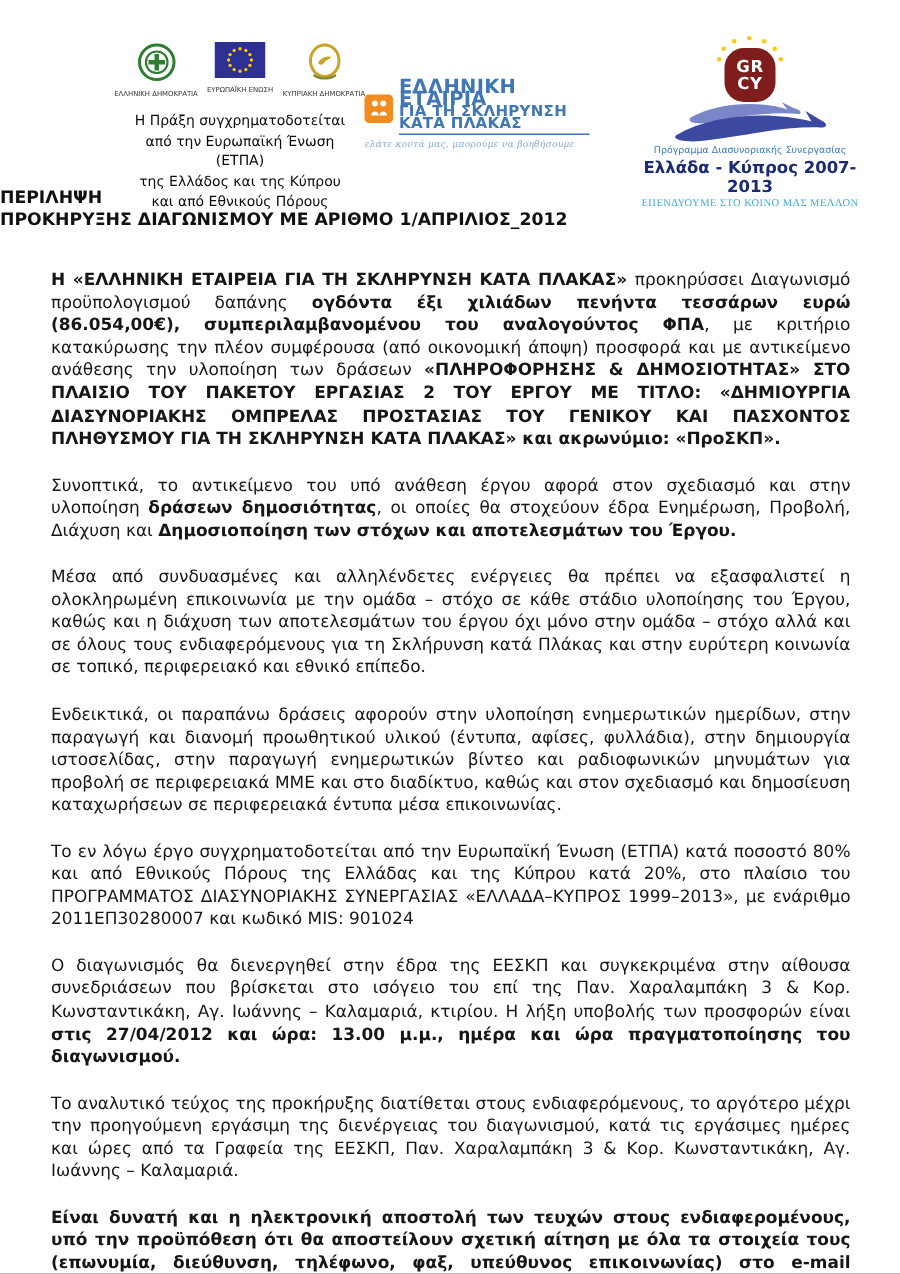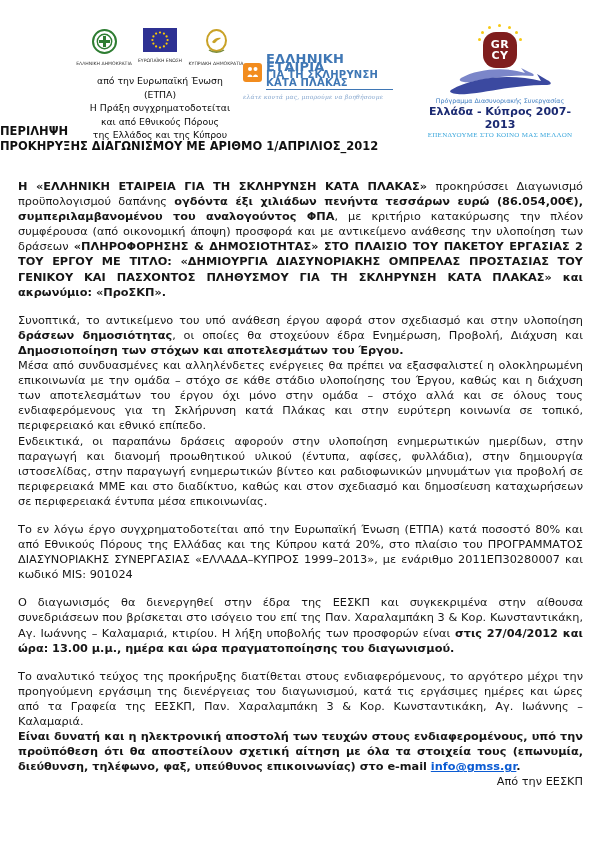--- a/index.html
+++ b/index.html
@@ -34,21 +34,21 @@
   .dolphins{margin:-4px auto 0;display:block;}
   .program-l1{font-size:6.3px;color:#3a7abf;line-height:8px;margin-top:1px;}
   .program-l2{font-size:11px;color:#1B2A72;font-weight:bold;line-height:13px;}
   .program-l3{font-size:7px;color:#3EA8DC;line-height:9px;letter-spacing:.3px;font-family:Liberation Serif, serif;}
   
   .title-block{position:absolute;top:124px;left:0;right:0;text-align:left;
     font-weight:bold;font-size:11.5px;line-height:15px;color:#111;}
   
   .document-body{position:absolute;top:166px;left:18px;right:17px;
     font-size:11.3px;line-height:15.1px;color:#161616;text-align:justify;}
-  .document-body p{margin:0;}
+  .document-body p{margin:16px;}
   .document-body p.gap{margin-top:13px;}
   .document-body p.center{text-align:right;}
   .b{font-weight:bold;}
   a.email-link{color:#0b5bd3;text-decoration:underline;font-weight:bold;}
 </style>
 </head>
 <body>
 
 <div id="page">
 
@@ -92,24 +92,24 @@
           <svg width="27" height="27" viewBox="0 0 27 27">
             <ellipse cx="13.5" cy="12.5" rx="9.5" ry="10.5" fill="#fff" stroke="#C9A227" stroke-width="2"></ellipse>
             <path d="M9 14 C11 10 16 9 18 10 C16 12 14 12 13 14 C12 15.5 10 15.5 9 14 Z" fill="#C9A227"></path>
             <path d="M6 22 C10 25 17 25 21 22" stroke="#7a8c3a" stroke-width="1.5" fill="none"></path>
           </svg>
         </span>
         <span class="cap">ΚΥΠΡΙΑΚΗ ΔΗΜΟΚΡΑΤΙΑ</span>
       </div>
     </div>
     <div class="funding-caption">
+      <div>Η Πράξη συγχρηματοδοτείται</div>
       <div>από την Ευρωπαϊκή Ένωση (ΕΤΠΑ)</div>
-      <div>Η Πράξη συγχρηματοδοτείται</div>
+      <div>της Ελλάδος και της Κύπρου</div>
       <div>και από Εθνικούς Πόρους</div>
-      <div>της Ελλάδος και της Κύπρου</div>
     </div>
   </div>
 
   <div class="society-logo">
     <div class="society-top">
       <span class="society-icon">
         <svg width="15" height="15" viewBox="0 0 15 15">
           <circle cx="5" cy="4" r="2" fill="#fff"></circle>
           <circle cx="10.5" cy="4" r="2" fill="#fff"></circle>
           <path d="M2.5 12 C2.5 8.5 7.5 8.5 7.5 12 Z" fill="#fff"></path>

